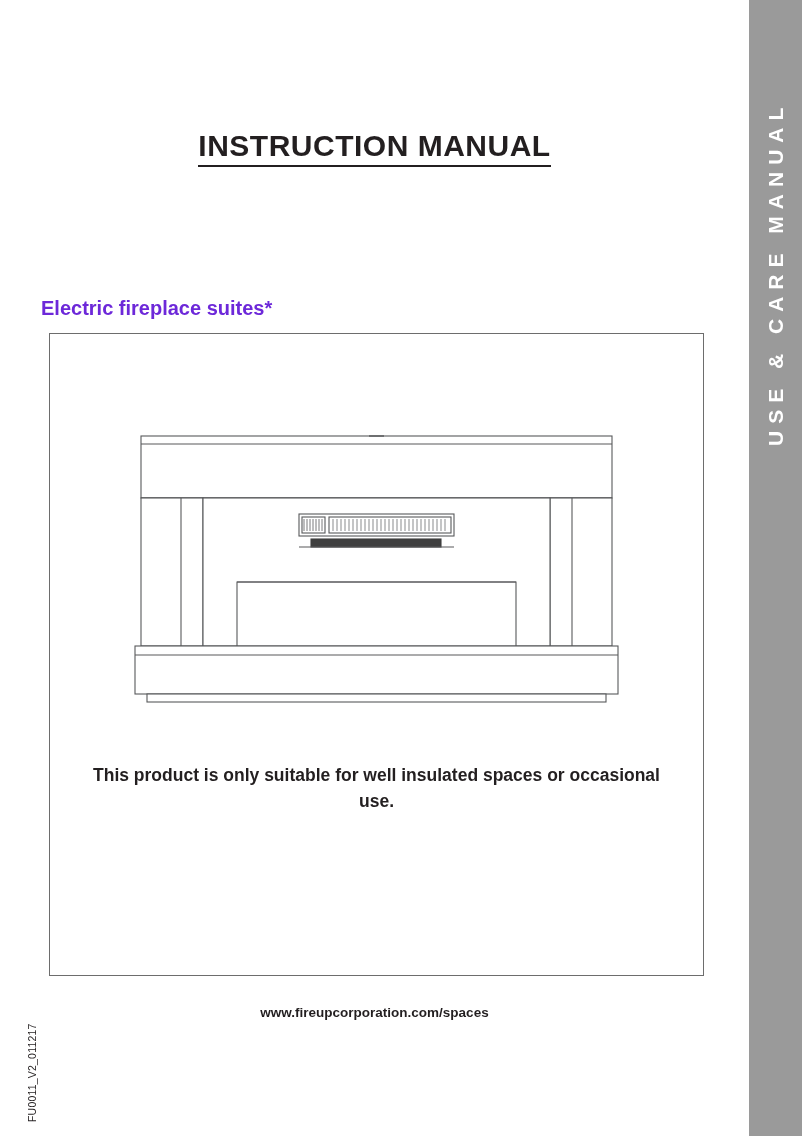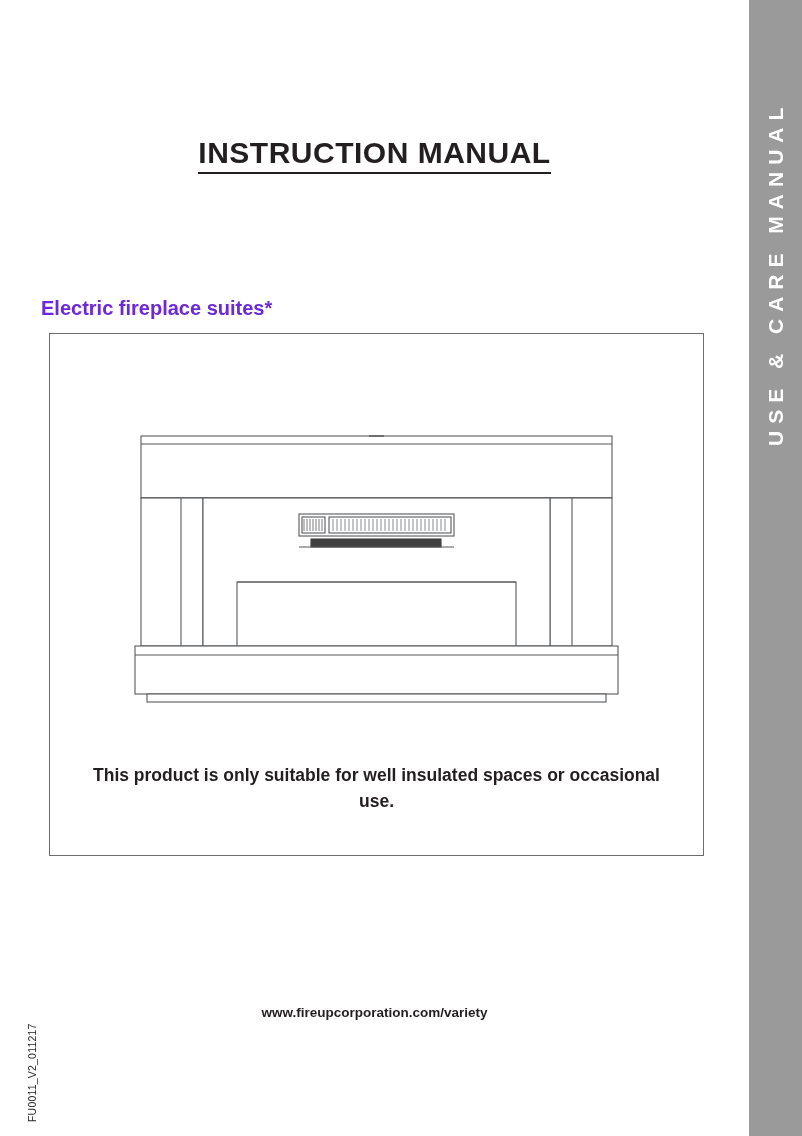--- a/index.html
+++ b/index.html
@@ -50,21 +50,21 @@
   .page {
     position: absolute;
     top: 0;
     left: 0;
     width: 749px;
     height: 1136px;
   }
 
   .doc-title {
     position: absolute;
-    top: 136px;
+    top: 129px;
     left: 0;
     width: 749px;
     text-align: center;
     font-size: 30px;
     font-weight: bold;
     letter-spacing: 0.5px;
     color: #231f20;
   }
   .doc-title span {
     border-bottom: 2px solid #231f20;
@@ -79,21 +79,21 @@
     font-weight: bold;
     color: #6d28d9;
   }
 
   
   .frame {
     position: absolute;
     top: 333px;
     left: 49px;
     width: 655px;
-    height: 523px;
+    height: 643px;
     border: 1px solid #6d6d6d;
     box-sizing: border-box;
   }
 
   .illustration {
     position: absolute;
     top: 100px;
     left: 83px;
     width: 487px;
     height: 270px;
@@ -236,20 +236,20 @@
           <line x1="2" y1="221" x2="485" y2="221"></line>
           <rect x="14" y="260" width="459" height="8" fill="#ffffff"></rect>
         </g>
       </svg>
     </div>
 
     <div class="caption">This product is only suitable for well insulated spaces or occasional use.</div>
   </div>
 
 
-  <div class="website">www.fireupcorporation.com/variety</div>
+  <div class="website">www.fireupcorporation.com/spaces</div>
 
   <div class="doc-code">FU0011_V2_011217</div>
 </div>
 
 <div class="side-band">
   <div class="side-band-text">USE &amp; CARE MANUAL</div>
 </div>
 
 </body></html>

